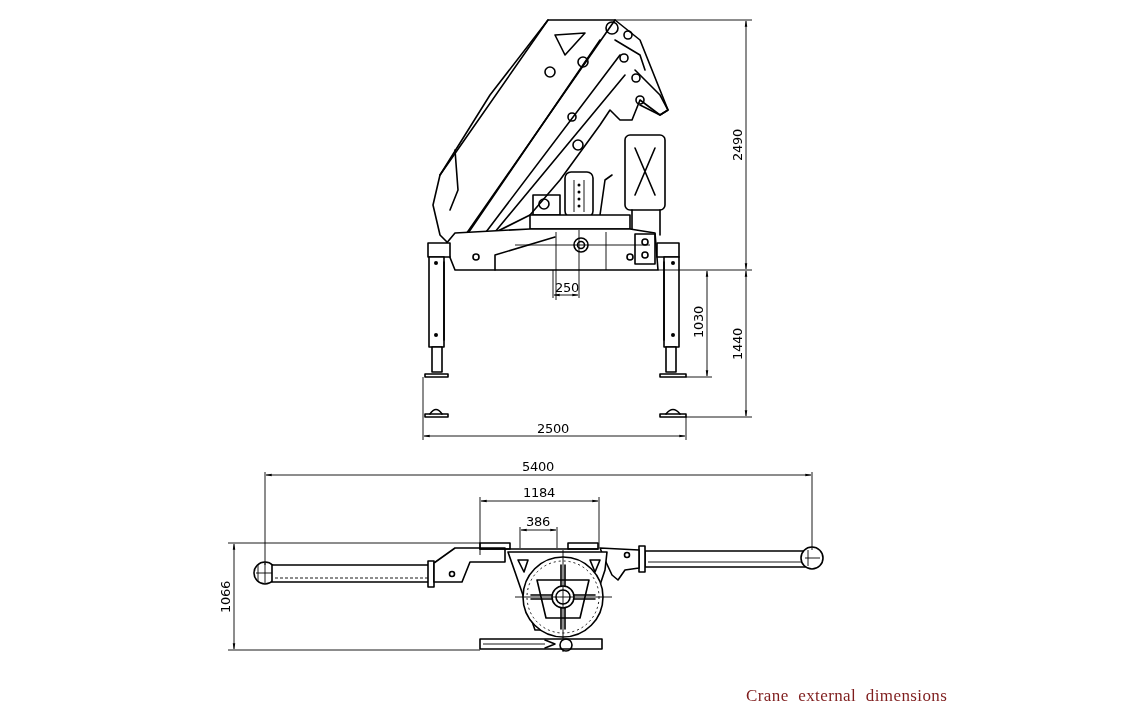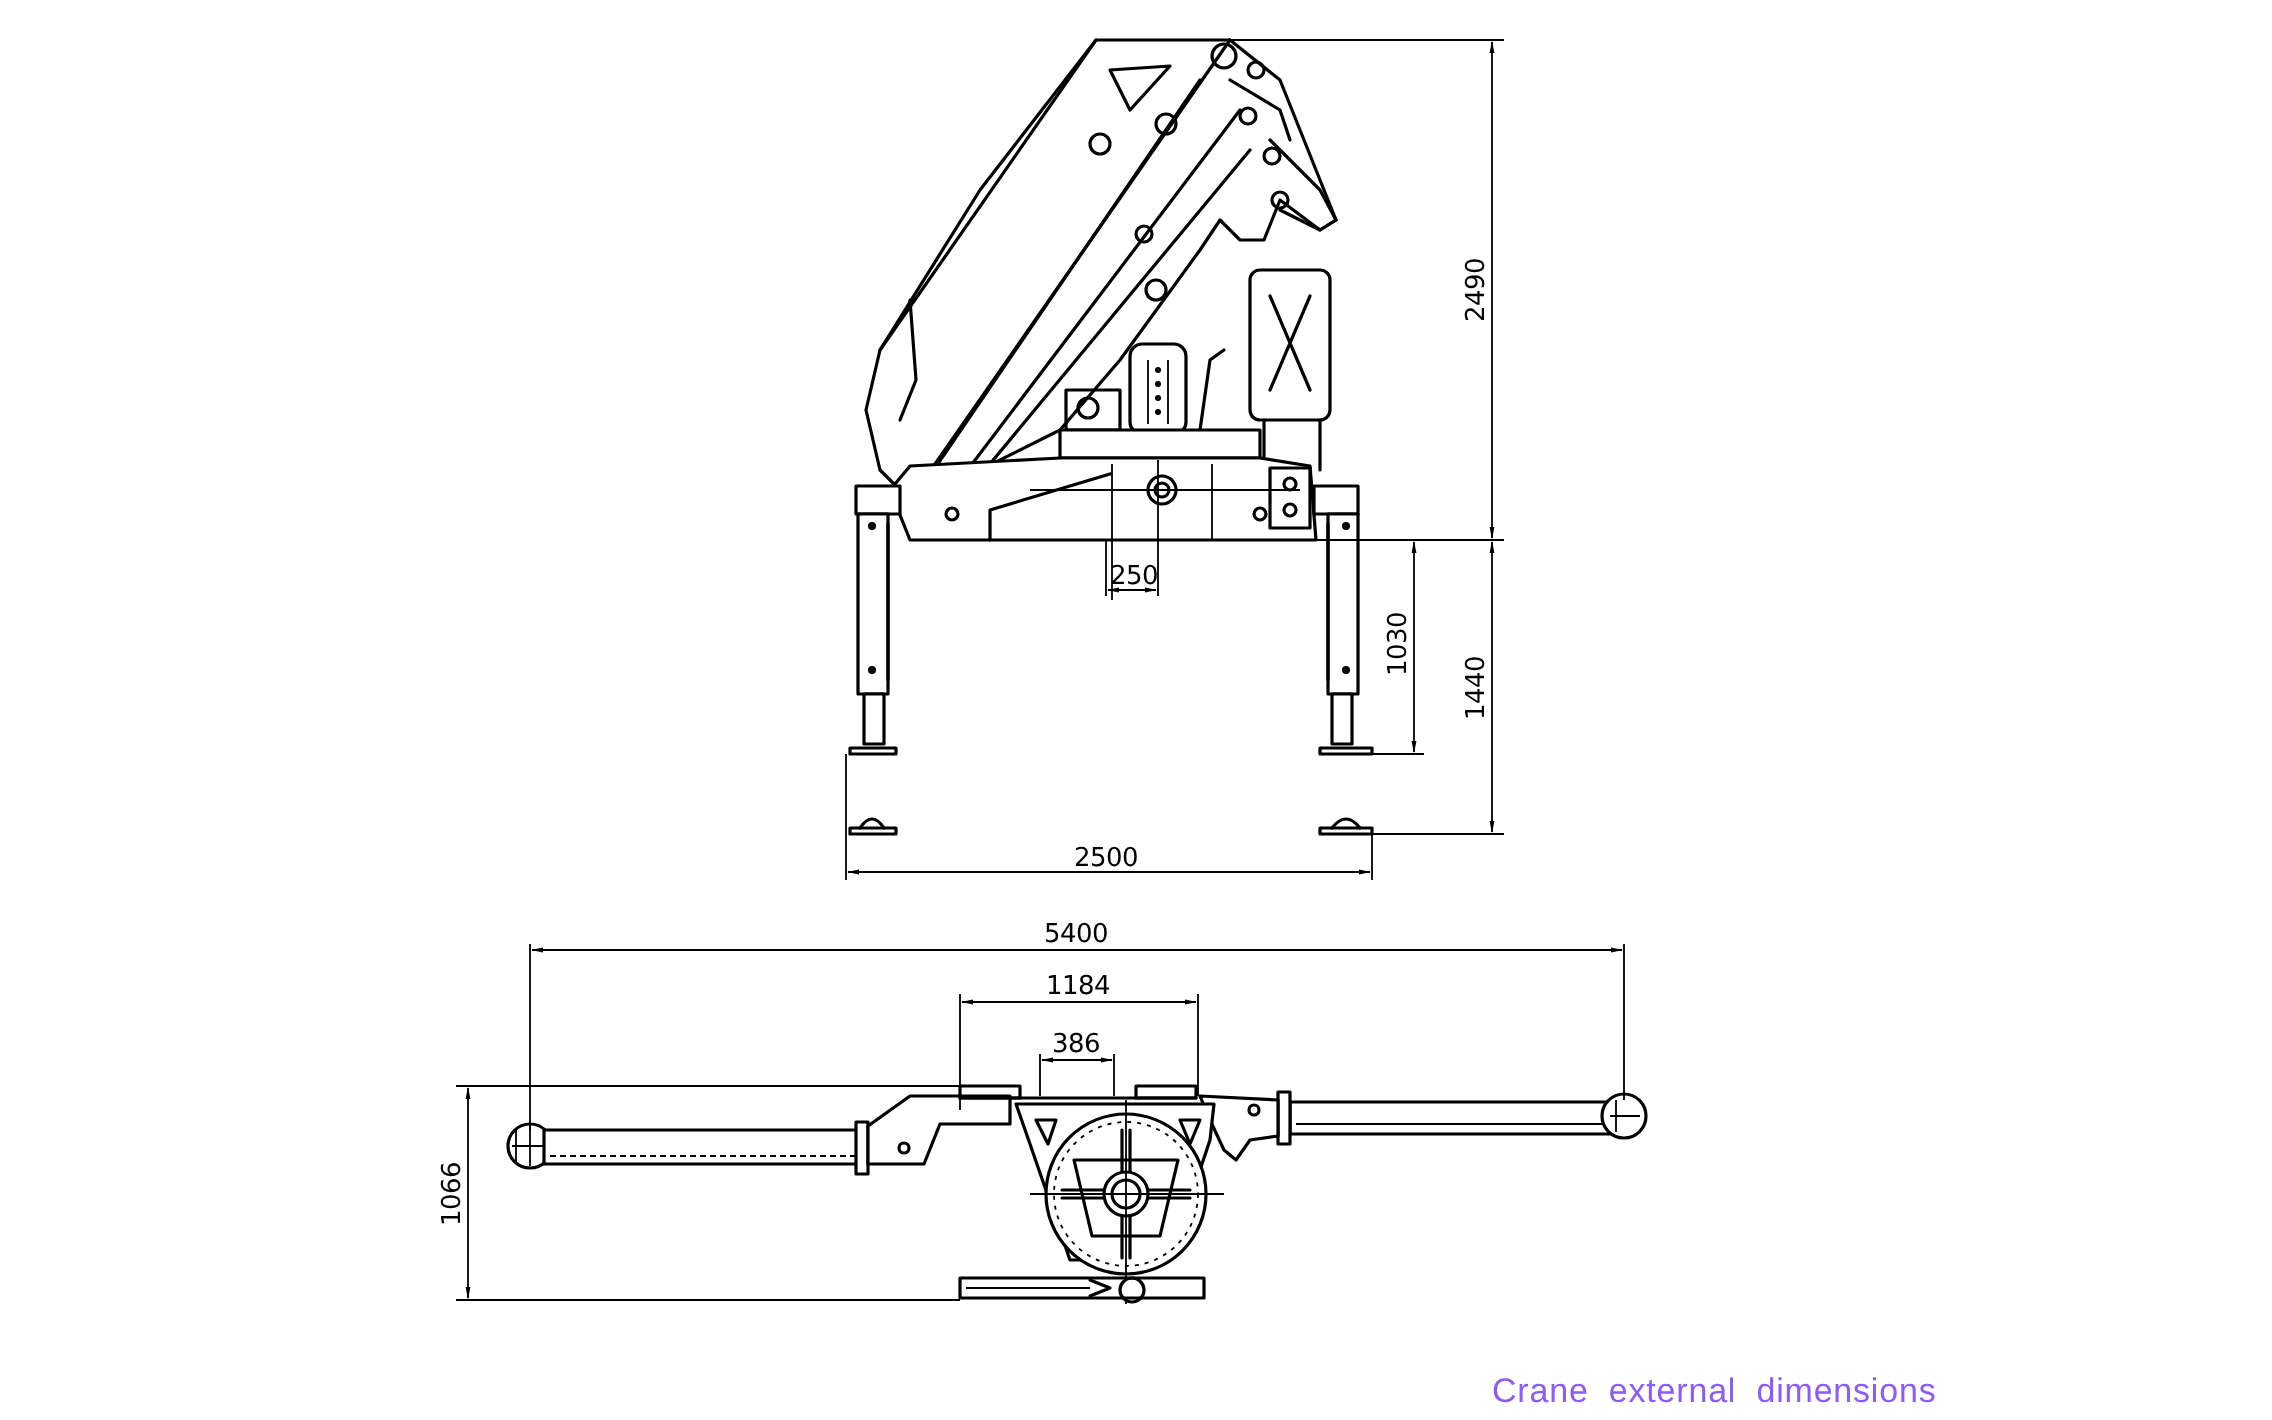--- a/index.html
+++ b/index.html
@@ -3,21 +3,21 @@
   <meta charset="utf-8">
   <style>
     html, body { margin: 0; padding: 0; background: #ffffff; }
     body { width: 1136px; height: 710px; position: relative; overflow: hidden; font-family: "DejaVu Sans", sans-serif; }
     svg { position: absolute; left: 0; top: 0; }
     .ln { stroke: #000; fill: none; stroke-width: 1.6; stroke-linejoin: round; stroke-linecap: round; }
     .thin { stroke: #000; fill: none; stroke-width: 0.9; }
     .dim { stroke: #000; fill: none; stroke-width: 0.9; }
     .fillw { fill: #fff; }
     .dimtext { font-family: "DejaVu Sans", sans-serif; font-size: 13px; fill: #000; letter-spacing: -0.3px; }
-    .caption { position: absolute; left: 746px; top: 686px; font-family: Liberation Sans, sans-serif; font-size: 17px; color: #8b5cf6; letter-spacing: 0.4px; word-spacing: 5px; font-weight: 300; }
+    .caption { position: absolute; left: 746px; top: 686px; font-family: Liberation Serif, serif; font-size: 17px; color: #7f1d1d; letter-spacing: 0.4px; word-spacing: 5px; font-weight: 300; }
   </style>
 </head>
 <body>
 
 <svg width="1136" height="710" viewBox="0 0 1136 710">
   <defs>
     <marker id="arr" viewBox="0 0 10 10" refX="9" refY="5" markerWidth="7" markerHeight="7" orient="auto-start-reverse">
       <path d="M0,3 L10,5 L0,7 z" fill="#000"></path>
     </marker>
   </defs>

